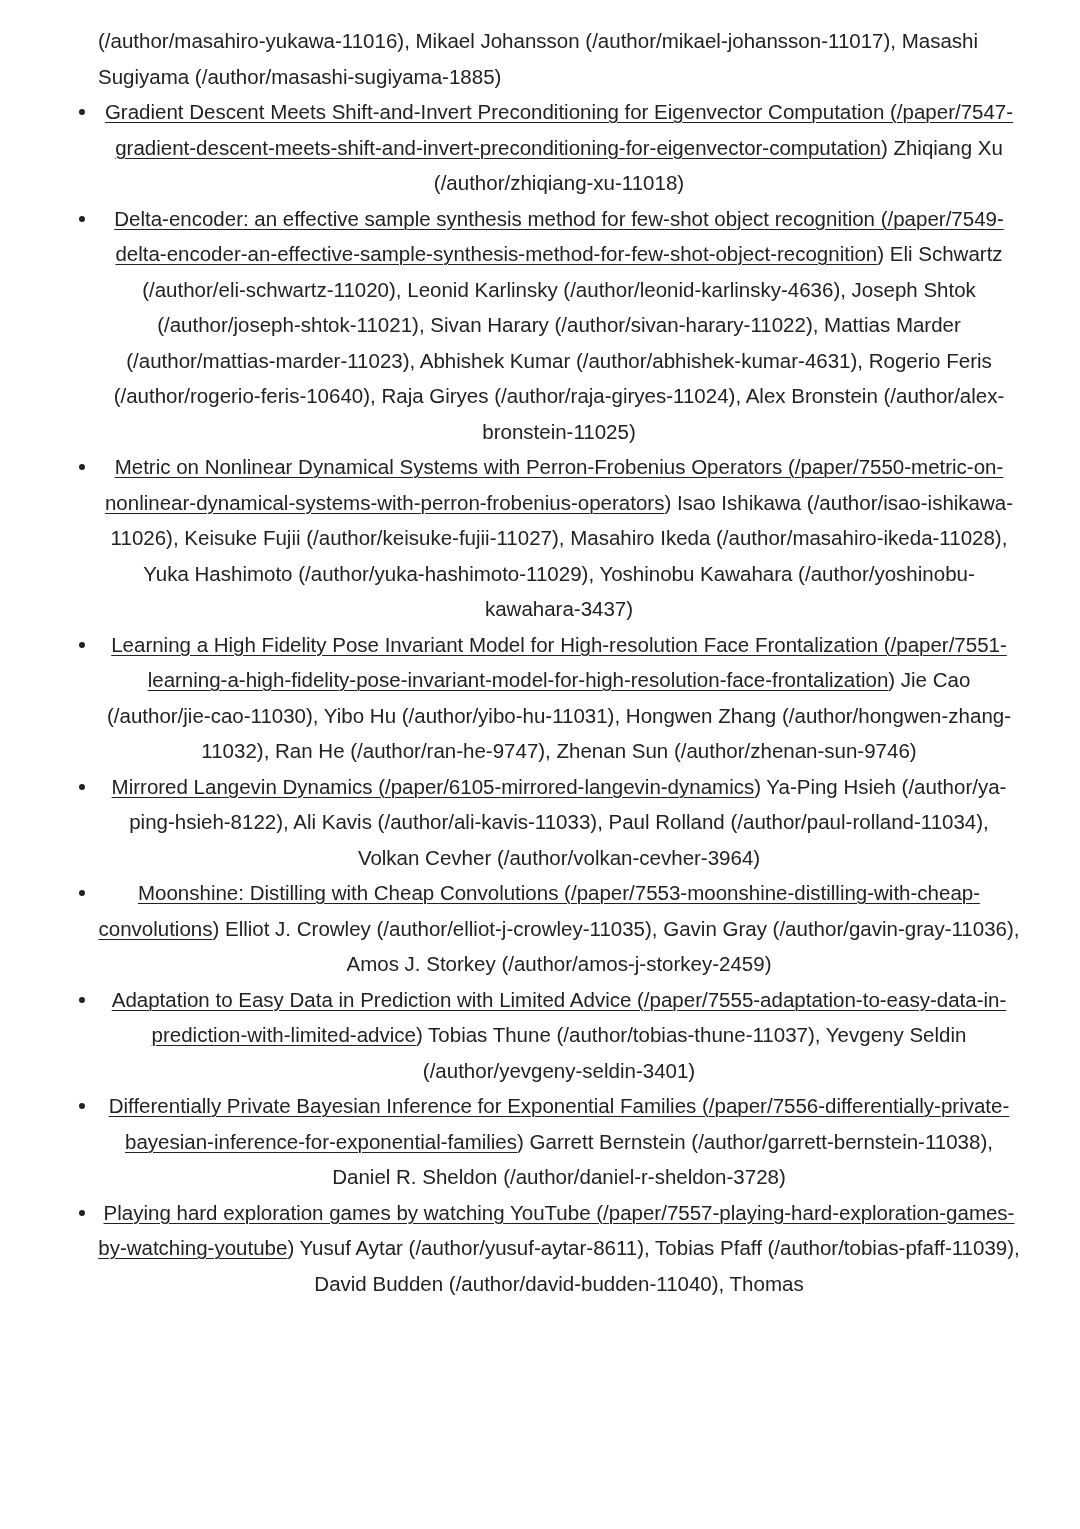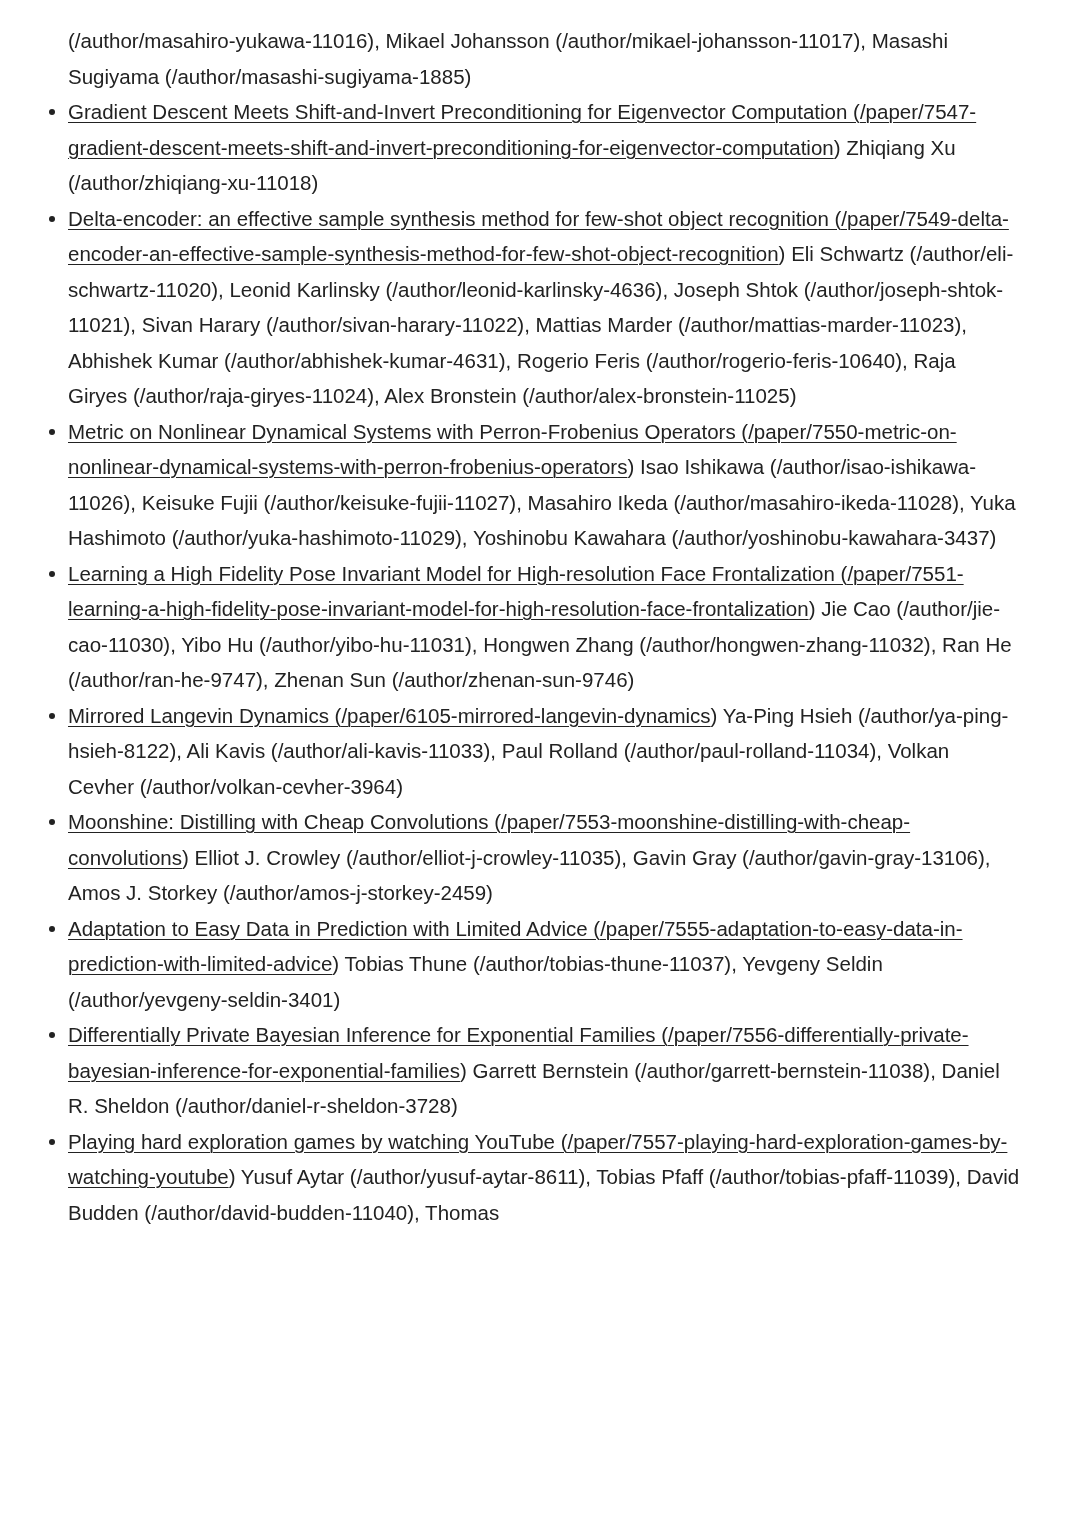--- a/index.html
+++ b/index.html
@@ -3,39 +3,39 @@
 <meta charset="utf-8">
 <style>
   html, body { margin: 0; padding: 0; background: #ffffff; }
   body {
     width: 1080px; height: 1529px; overflow: hidden;
     font-family: "Liberation Sans", sans-serif;
     color: #222222;
     font-size: 20.5px;
     line-height: 35.5px;
   }
-  .page { position: relative; padding: 23px 60px 0 68px; }
+  .page { position: relative; padding: 23px 60px 0 98px; }
   .lead { margin: 0; }
-  ul.papers { list-style: none; margin: 0; padding: 0; }
+  ul.papers { list-style: none; margin: 0; padding: 0; text-align: center; }
   ul.papers li { position: relative; margin: 0; }
   .bullet {
     position: absolute; left: -19px; top: 15px;
     width: 6px; height: 6px; border-radius: 50%; background: #222;
   }
   a.paper-link { color: #222222; text-decoration: underline; text-underline-offset: 3px; text-decoration-thickness: 1px; }
 </style>
 </head>
 <body>
 
 <div class="page">
   <p class="lead">(/author/masahiro-yukawa-11016), Mikael Johansson (/author/mikael-johansson-11017), Masashi Sugiyama (/author/masashi-sugiyama-1885)</p>
   <ul class="papers">
     <li><span class="bullet"></span><a class="paper-link">Gradient Descent Meets Shift-and-Invert Preconditioning for Eigenvector Computation (/paper/7547-gradient-descent-meets-shift-and-invert-preconditioning-for-eigenvector-computation</a><span>) Zhiqiang Xu (/author/zhiqiang-xu-11018)</span></li>
     <li><span class="bullet"></span><a class="paper-link">Delta-encoder: an effective sample synthesis method for few-shot object recognition (/paper/7549-delta-encoder-an-effective-sample-synthesis-method-for-few-shot-object-recognition</a><span>) Eli Schwartz (/author/eli-schwartz-11020), Leonid Karlinsky (/author/leonid-karlinsky-4636), Joseph Shtok (/author/joseph-shtok-11021), Sivan Harary (/author/sivan-harary-11022), Mattias Marder (/author/mattias-marder-11023), Abhishek Kumar (/author/abhishek-kumar-4631), Rogerio Feris (/author/rogerio-feris-10640), Raja Giryes (/author/raja-giryes-11024), Alex Bronstein (/author/alex-bronstein-11025)</span></li>
     <li><span class="bullet"></span><a class="paper-link">Metric on Nonlinear Dynamical Systems with Perron-Frobenius Operators (/paper/7550-metric-on-nonlinear-dynamical-systems-with-perron-frobenius-operators</a><span>) Isao Ishikawa (/author/isao-ishikawa-11026), Keisuke Fujii (/author/keisuke-fujii-11027), Masahiro Ikeda (/author/masahiro-ikeda-11028), Yuka Hashimoto (/author/yuka-hashimoto-11029), Yoshinobu Kawahara (/author/yoshinobu-kawahara-3437)</span></li>
     <li><span class="bullet"></span><a class="paper-link">Learning a High Fidelity Pose Invariant Model for High-resolution Face Frontalization (/paper/7551-learning-a-high-fidelity-pose-invariant-model-for-high-resolution-face-frontalization</a><span>) Jie Cao (/author/jie-cao-11030), Yibo Hu (/author/yibo-hu-11031), Hongwen Zhang (/author/hongwen-zhang-11032), Ran He (/author/ran-he-9747), Zhenan Sun (/author/zhenan-sun-9746)</span></li>
     <li><span class="bullet"></span><a class="paper-link">Mirrored Langevin Dynamics (/paper/6105-mirrored-langevin-dynamics</a><span>) Ya-Ping Hsieh (/author/ya-ping-hsieh-8122), Ali Kavis (/author/ali-kavis-11033), Paul Rolland (/author/paul-rolland-11034), Volkan Cevher (/author/volkan-cevher-3964)</span></li>
-    <li><span class="bullet"></span><a class="paper-link">Moonshine: Distilling with Cheap Convolutions (/paper/7553-moonshine-distilling-with-cheap-convolutions</a><span>) Elliot J. Crowley (/author/elliot-j-crowley-11035), Gavin Gray (/author/gavin-gray-13106), Amos J. Storkey (/author/amos-j-storkey-2459)</span></li>
+    <li><span class="bullet"></span><a class="paper-link">Moonshine: Distilling with Cheap Convolutions (/paper/7553-moonshine-distilling-with-cheap-convolutions</a><span>) Elliot J. Crowley (/author/elliot-j-crowley-11035), Gavin Gray (/author/gavin-gray-11036), Amos J. Storkey (/author/amos-j-storkey-2459)</span></li>
     <li><span class="bullet"></span><a class="paper-link">Adaptation to Easy Data in Prediction with Limited Advice (/paper/7555-adaptation-to-easy-data-in-prediction-with-limited-advice</a><span>) Tobias Thune (/author/tobias-thune-11037), Yevgeny Seldin (/author/yevgeny-seldin-3401)</span></li>
     <li><span class="bullet"></span><a class="paper-link">Differentially Private Bayesian Inference for Exponential Families (/paper/7556-differentially-private-bayesian-inference-for-exponential-families</a><span>) Garrett Bernstein (/author/garrett-bernstein-11038), Daniel R. Sheldon (/author/daniel-r-sheldon-3728)</span></li>
     <li><span class="bullet"></span><a class="paper-link">Playing hard exploration games by watching YouTube (/paper/7557-playing-hard-exploration-games-by-watching-youtube</a><span>) Yusuf Aytar (/author/yusuf-aytar-8611), Tobias Pfaff (/author/tobias-pfaff-11039), David Budden (/author/david-budden-11040), Thomas</span></li>
   </ul>
 </div>
 
 </body></html>

